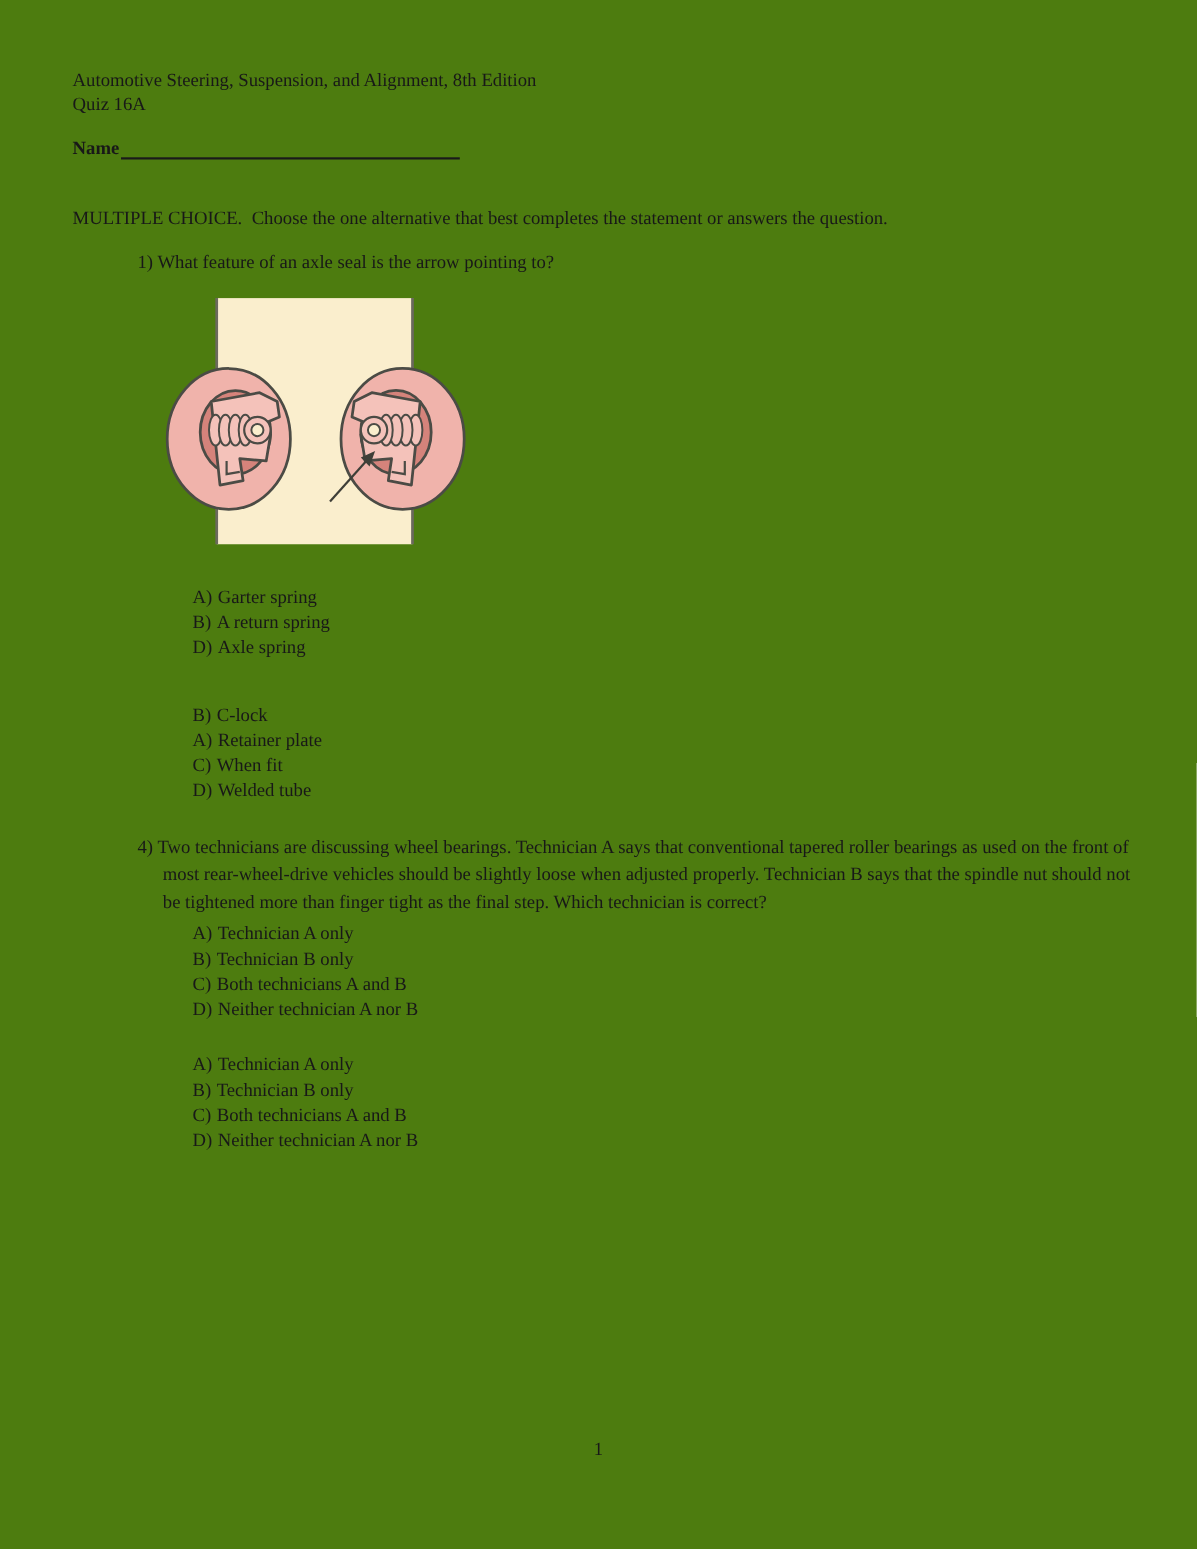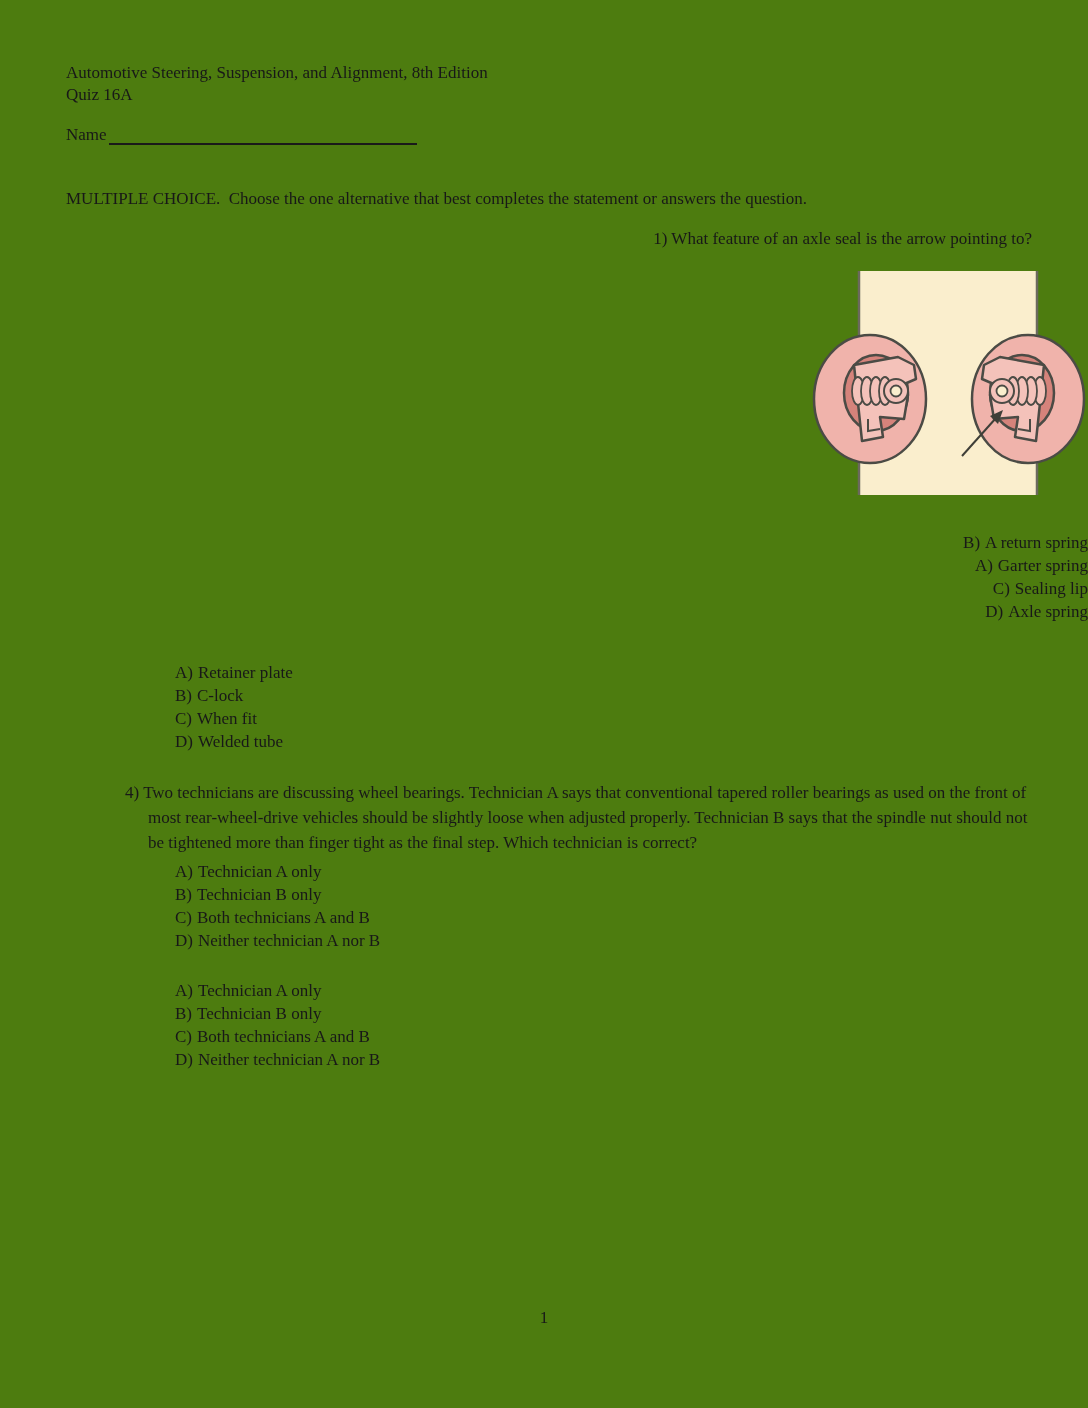--- a/index.html
+++ b/index.html
@@ -8,37 +8,37 @@
     width: 1088px;
     height: 1408px;
     background: #4d7c0f;
     font-family: "Liberation Serif", serif;
     color: #181818;
     font-size: 17px;
     overflow: hidden;
   }
   .header { padding-top: 62px; margin-left: 66px; line-height: 22px; }
   .name-row { margin: 18px 0 0 66px; display: flex; align-items: flex-end; }
-  .name-label { font-weight: normal; }
+  .name-label { font-weight: bold; }
   .name-underline {
     display: inline-block;
     width: 308px;
     height: 19px;
     border-bottom: 2px solid #1a1a1a;
     margin-left: 2px;
   }
   .instructions {
     margin: 42px 0 0 66px;
     max-width: 950px;
     font-weight: normal;
     line-height: 24px;
     white-space: pre-wrap;
   }
   .question { margin: 27px 0 0 125px; }
-  .question.first { margin-top: 15px; text-align: right; }
+  .question.first { margin-top: 15px; }
   .question.after-figure { margin-top: 38px; }
   .qtext {
     padding-left: 23px;
     text-indent: -23px;
     width: 884px;
     line-height: 25px;
   }
   .qfigure { margin: 18px 0 26px 23px; width: 278px; height: 226px; }
   .options { margin: 5px 0 0 50px; line-height: 23px; }
   .option span.letter { margin-right: 5px; }
@@ -101,34 +101,33 @@
       <use href="#seal-half"></use>
       <use href="#seal-half" transform="translate(278,0) scale(-1,1)"></use>
 
       <g>
         <line x1="152" y1="187" x2="186" y2="149" stroke="#3f3f38" stroke-width="2"></line>
         <polygon points="193,141 180,147 188,155" fill="#3f3f38"></polygon>
       </g>
     </svg>
 
     <div class="options">
+      <div class="option"><span class="letter">A)</span><span>Garter spring</span></div>
       <div class="option"><span class="letter">B)</span><span>A return spring</span></div>
-      <div class="option"><span class="letter">A)</span><span>Garter spring</span></div>
-      <div class="option"><span class="letter">C)</span><span>Sealing lip</span></div>
       <div class="option"><span class="letter">D)</span><span>Axle spring</span></div>
     </div>
   </div>
 
   <div class="question after-figure">
   </div>
 
   <div class="question">
     <div class="options">
+      <div class="option"><span class="letter">B)</span><span>C-lock</span></div>
       <div class="option"><span class="letter">A)</span><span>Retainer plate</span></div>
-      <div class="option"><span class="letter">B)</span><span>C-lock</span></div>
       <div class="option"><span class="letter">C)</span><span>When fit</span></div>
       <div class="option"><span class="letter">D)</span><span>Welded tube</span></div>
     </div>
   </div>
 
   <div class="question">
     <div class="qtext">
       <span>4)</span>
       <span>Two technicians are discussing wheel bearings. Technician A says that conventional tapered roller bearings as used on the front of most rear-wheel-drive vehicles should be slightly loose when adjusted properly. Technician B says that the spindle nut should not be tightened more than finger tight as the final step. Which technician is correct?</span>
     </div>

